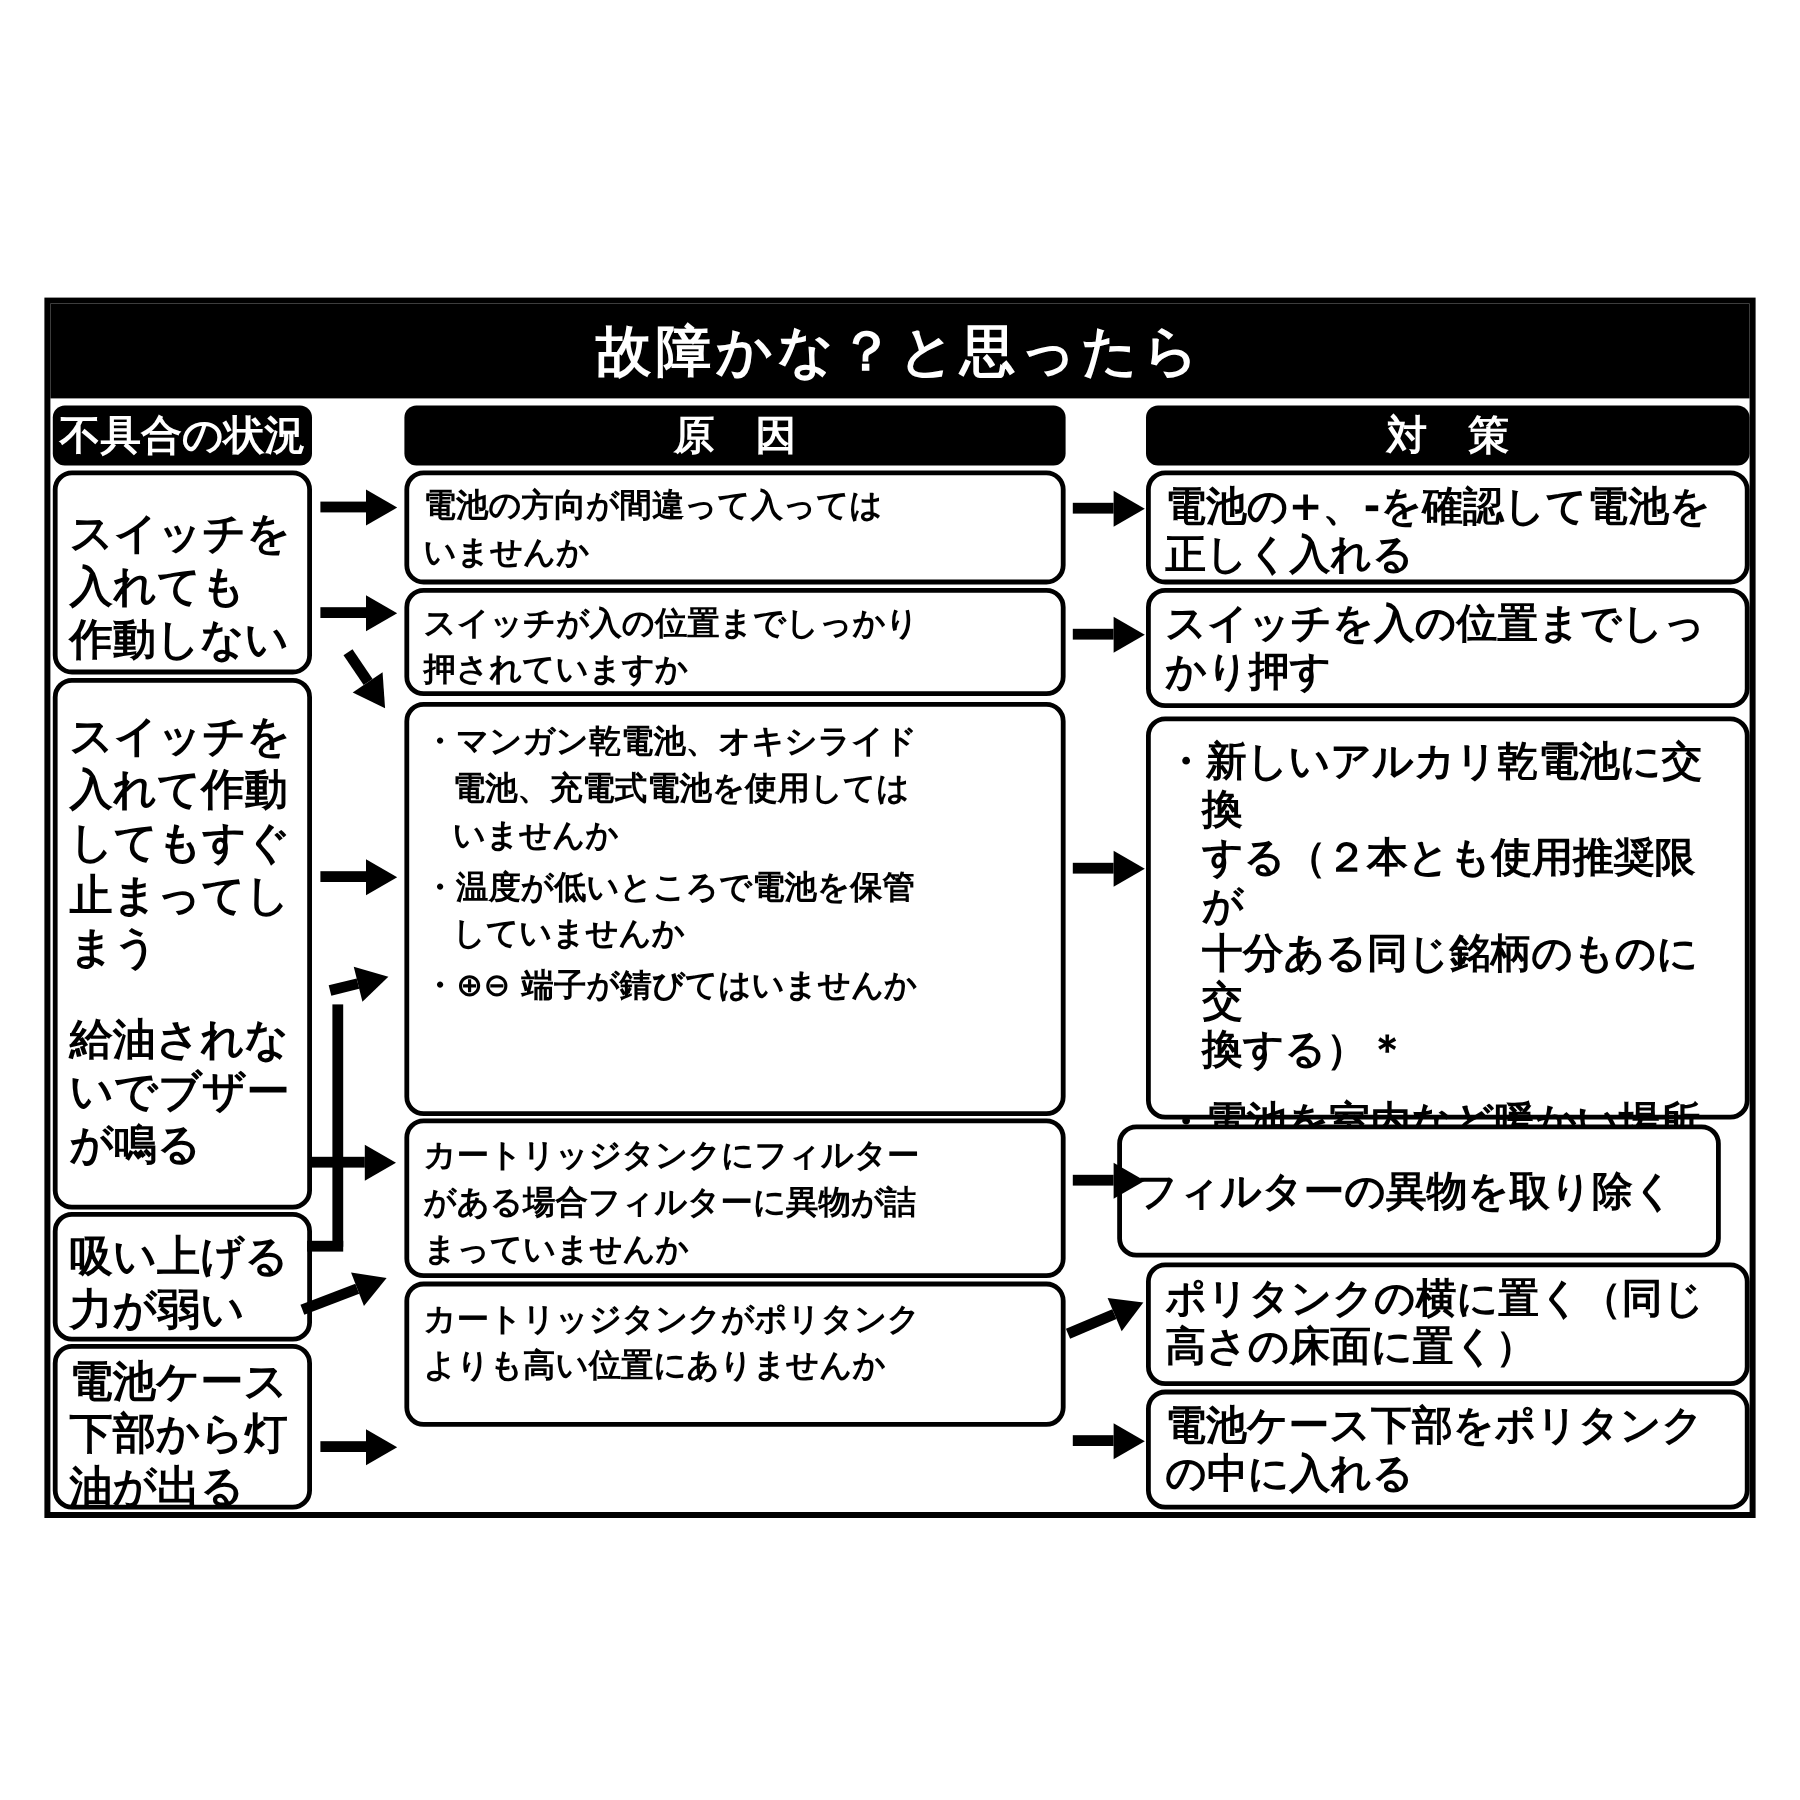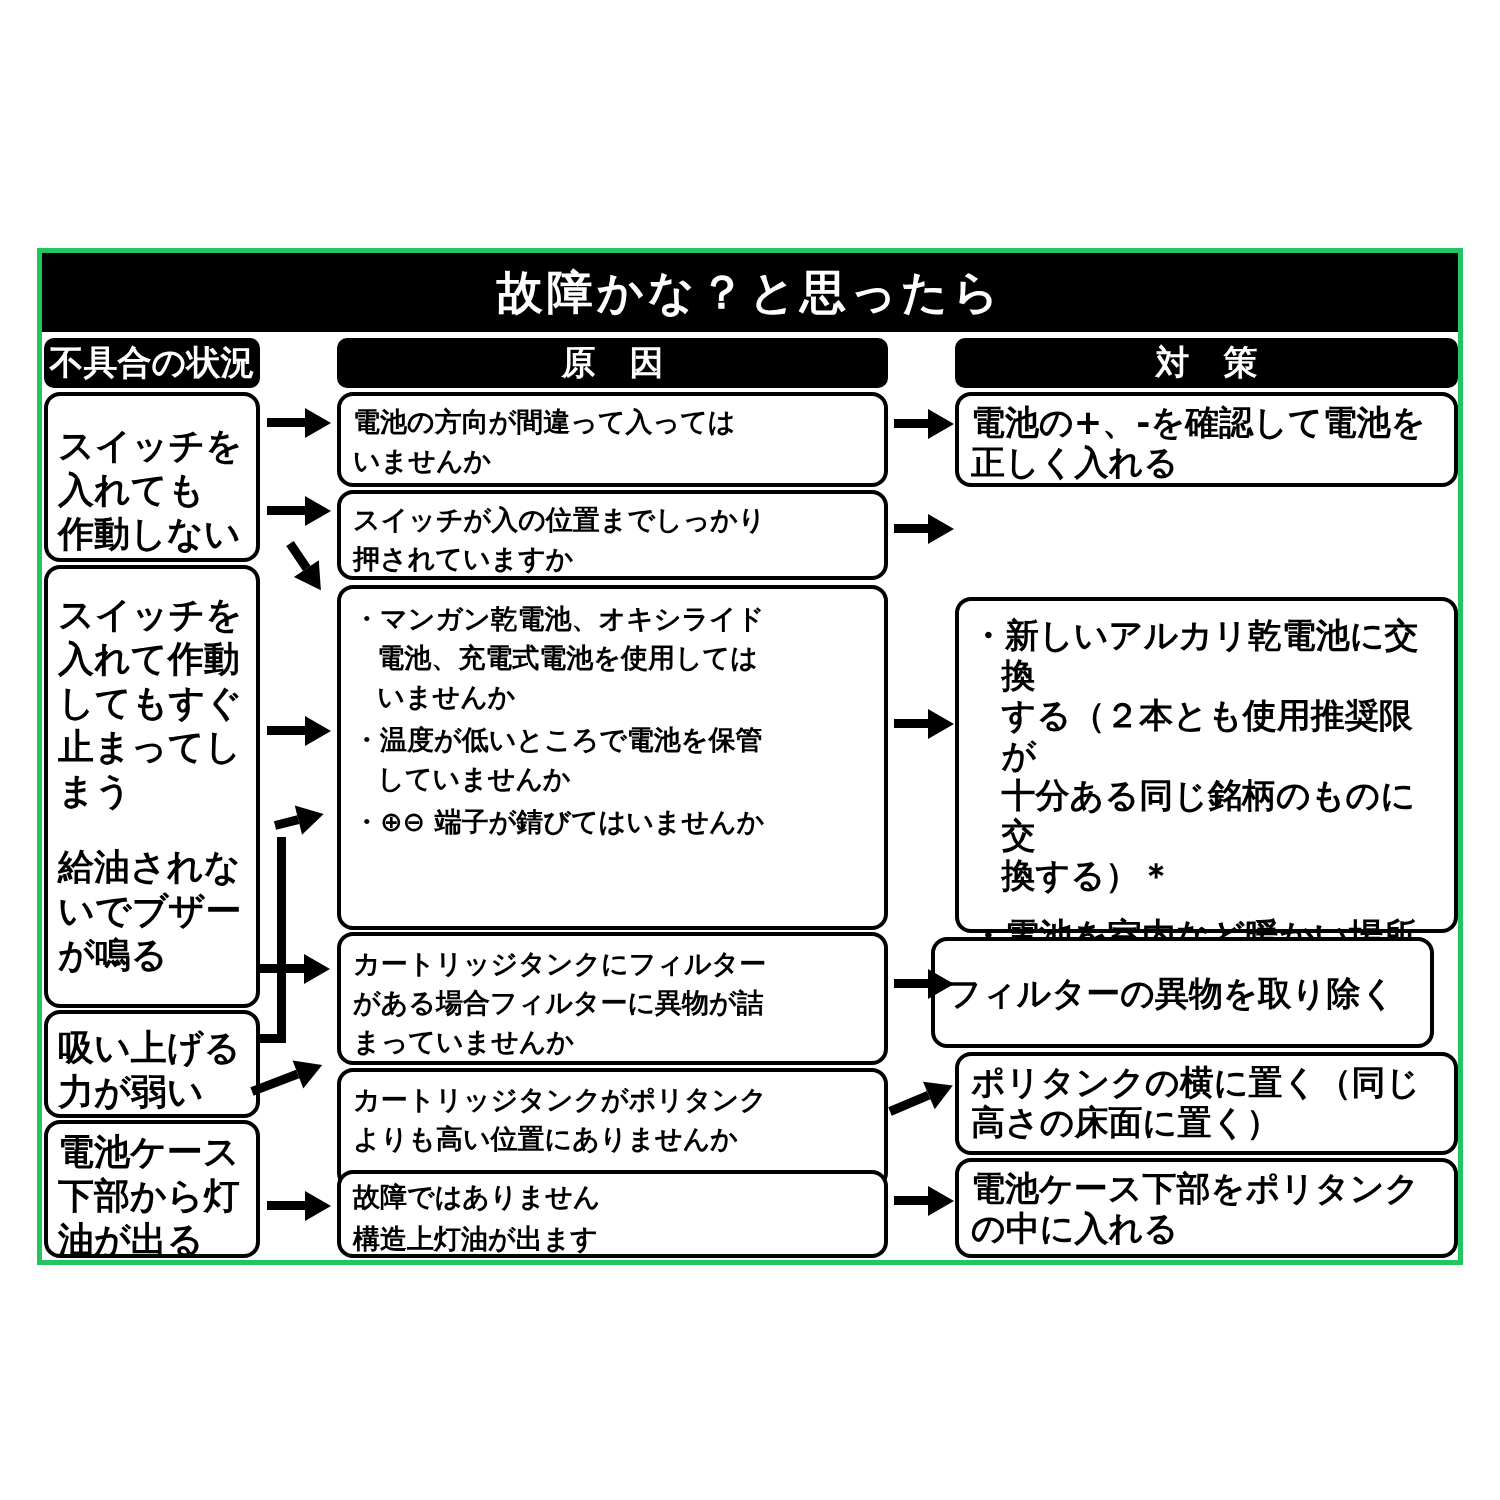--- a/index.html
+++ b/index.html
@@ -1,19 +1,19 @@
 <!DOCTYPE html>
 <html><head>
 <meta charset="utf-8">
 <style>
   html,body{margin:0;padding:0;background:#ffffff;}
   .page{position:relative;width:1500px;height:1500px;background:#ffffff;overflow:hidden;
         font-family:"DejaVu Sans","Liberation Sans",sans-serif;font-weight:700;color:#000;}
   .frame{position:absolute;left:37px;top:248px;width:1426px;height:1017px;
-         border:5px solid #22c55e;box-sizing:border-box;background:#fff;}
+         border:5px solid #000000;box-sizing:border-box;background:#fff;}
   .titlebar{position:absolute;left:0;top:0;width:1416px;height:79px;background:#000;
             display:flex;align-items:center;justify-content:center;}
   .title{color:#fff;font-size:46px;letter-spacing:4px;white-space:pre-line;}
   .colhead{position:absolute;height:50px;background:#000;border-radius:10px;color:#fff;
            display:flex;align-items:center;justify-content:center;font-size:34px;}
   .box{position:absolute;background:#fff;border:4px solid #000;border-radius:16px;
        box-sizing:border-box;}
   .txt{white-space:pre-line;}
   .sbox{font-size:36px;line-height:44px;padding:28px 8px 0 10px;}
   .cbox{font-size:27px;line-height:39px;padding:6px 10px 0 12px;}
@@ -72,25 +72,25 @@
 いませんか</p>
       <p class="bullet">・温度が低いところで電池を保管
 していませんか</p>
       <p class="bullet">・⊕⊖ 端子が錆びてはいませんか</p>
     </div>
     <div class="box cbox txt" style="left:295px;top:679px;width:551px;height:133px;padding-top:8px;">カートリッジタンクにフィルター
 がある場合フィルターに異物が詰
 まっていませんか</div>
     <div class="box cbox txt" style="left:295px;top:815px;width:551px;height:121px;padding-top:8px;padding-left:12px;">カートリッジタンクがポリタンク
 よりも高い位置にありませんか</div>
-    <div class="box cbox txt" style="left:295px;top:917px;width:551px;height:88px;padding-top:2px;line-height:42px;">故障ではありません
-構造上灯油が出ます</div>
 
     <div class="box rbox txt" style="left:913px;top:139px;width:503px;height:95px;">電池の+、-を確認して電池を
 正しく入れる</div>
+    <div class="box rbox txt" style="left:913px;top:237px;width:503px;height:100px;">スイッチを入の位置までしっ
+かり押す</div>
     <div class="box rbox" style="left:913px;top:344px;width:503px;height:336px;padding-top:14px;">
       <p class="bullet gap">・新しいアルカリ乾電池に交換
 する（２本とも使用推奨限が
 十分ある同じ銘柄のものに交
 換する）＊</p>
       <p class="bullet gap">・電池を室内など暖かい場所に
 置いて温めてから使用する</p>
       <p class="bullet">・端子の錆を落とす</p>
     </div>
     <div class="box rbox txt center-v" style="left:889px;top:684px;width:503px;height:111px;">フィルターの異物を取り除く</div>

